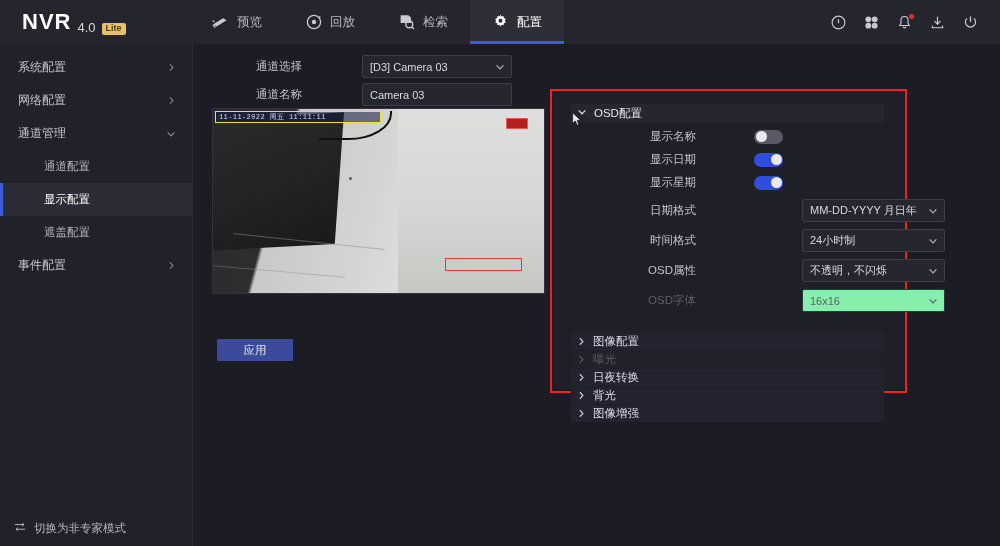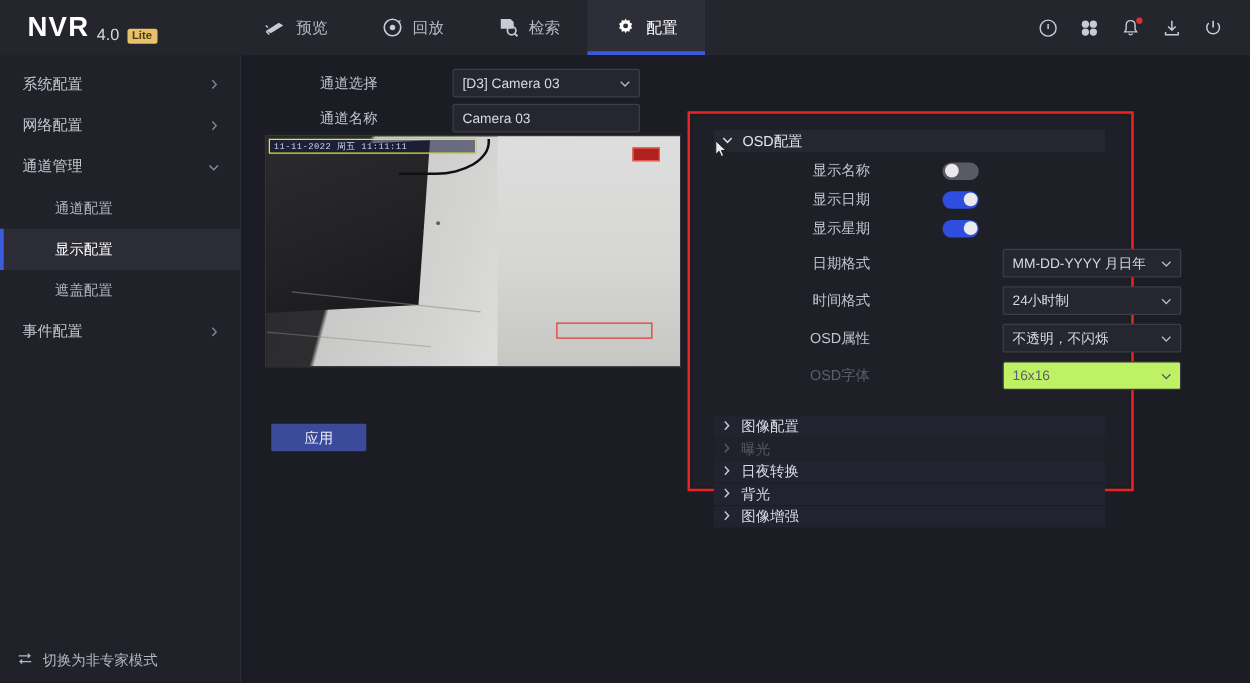--- a/index.html
+++ b/index.html
@@ -163,21 +163,21 @@
     background: #5a5a66;
   }
   .toggle.on { background: #2f4ee0; }
   .toggle .knob {
     position: absolute; top: 1.5px; left: 1.5px; width: 11px; height: 11px;
     border-radius: 50%; background: #e9e9ee;
   }
   .toggle.on .knob { left: auto; right: 1.5px; }
 
   .ctrl.wide { width: 143px; }
-  .ctrl.disabled { background: #bef264; border-color: #353542; color: #5e5e6c; cursor: default; }
+  .ctrl.disabled { background: #86efac; border-color: #353542; color: #5e5e6c; cursor: default; }
   .lbl-disabled { color: #5e5e6c !important; }
 
   .cursor-arrow { position: absolute; left: 572px; top: 112px; line-height: 0; }
 </style>
 </head>
 <body>
 
 <div id="app">
 
   <div class="topbar">

